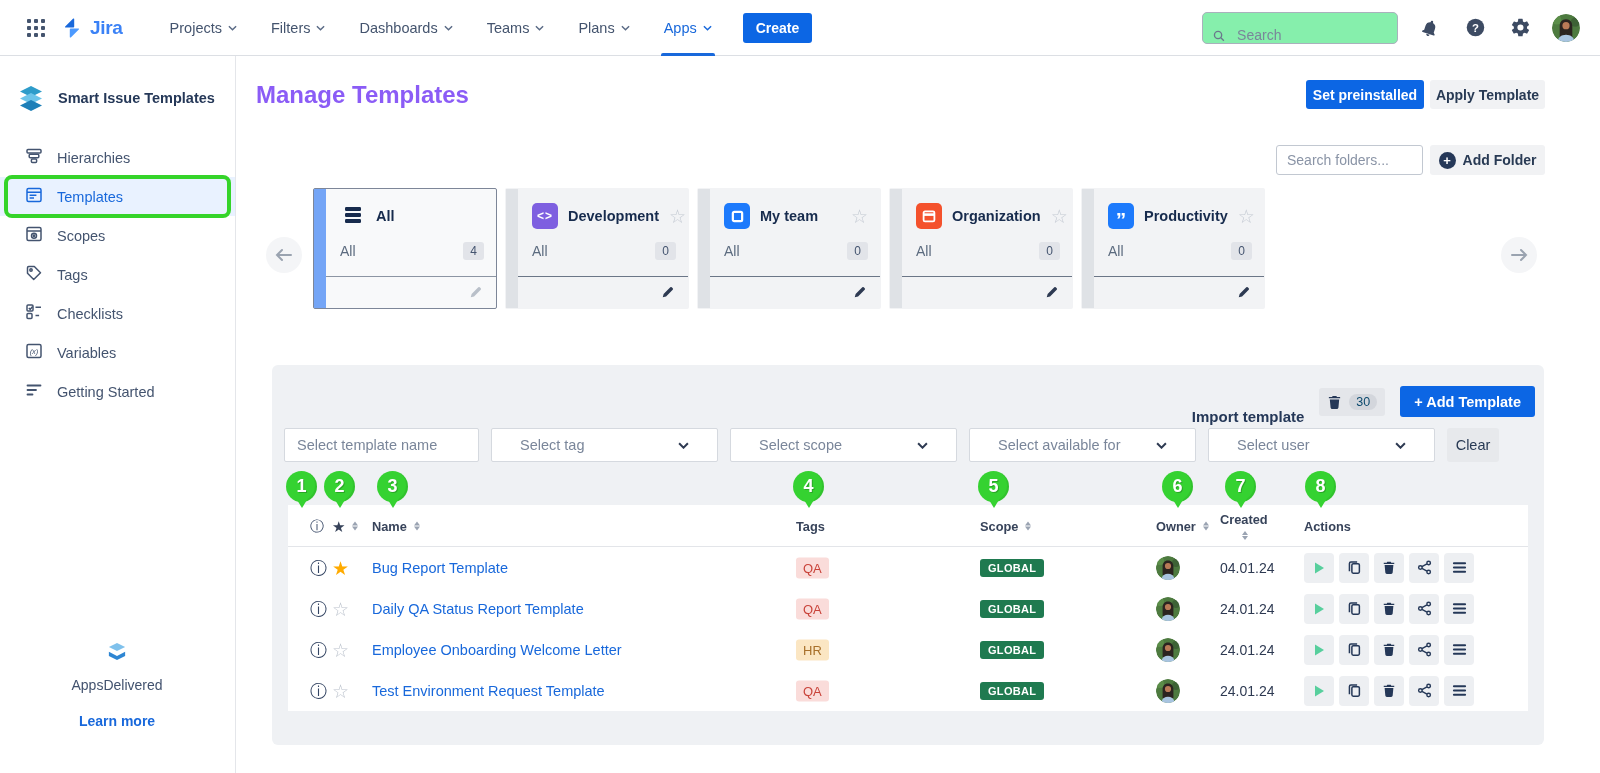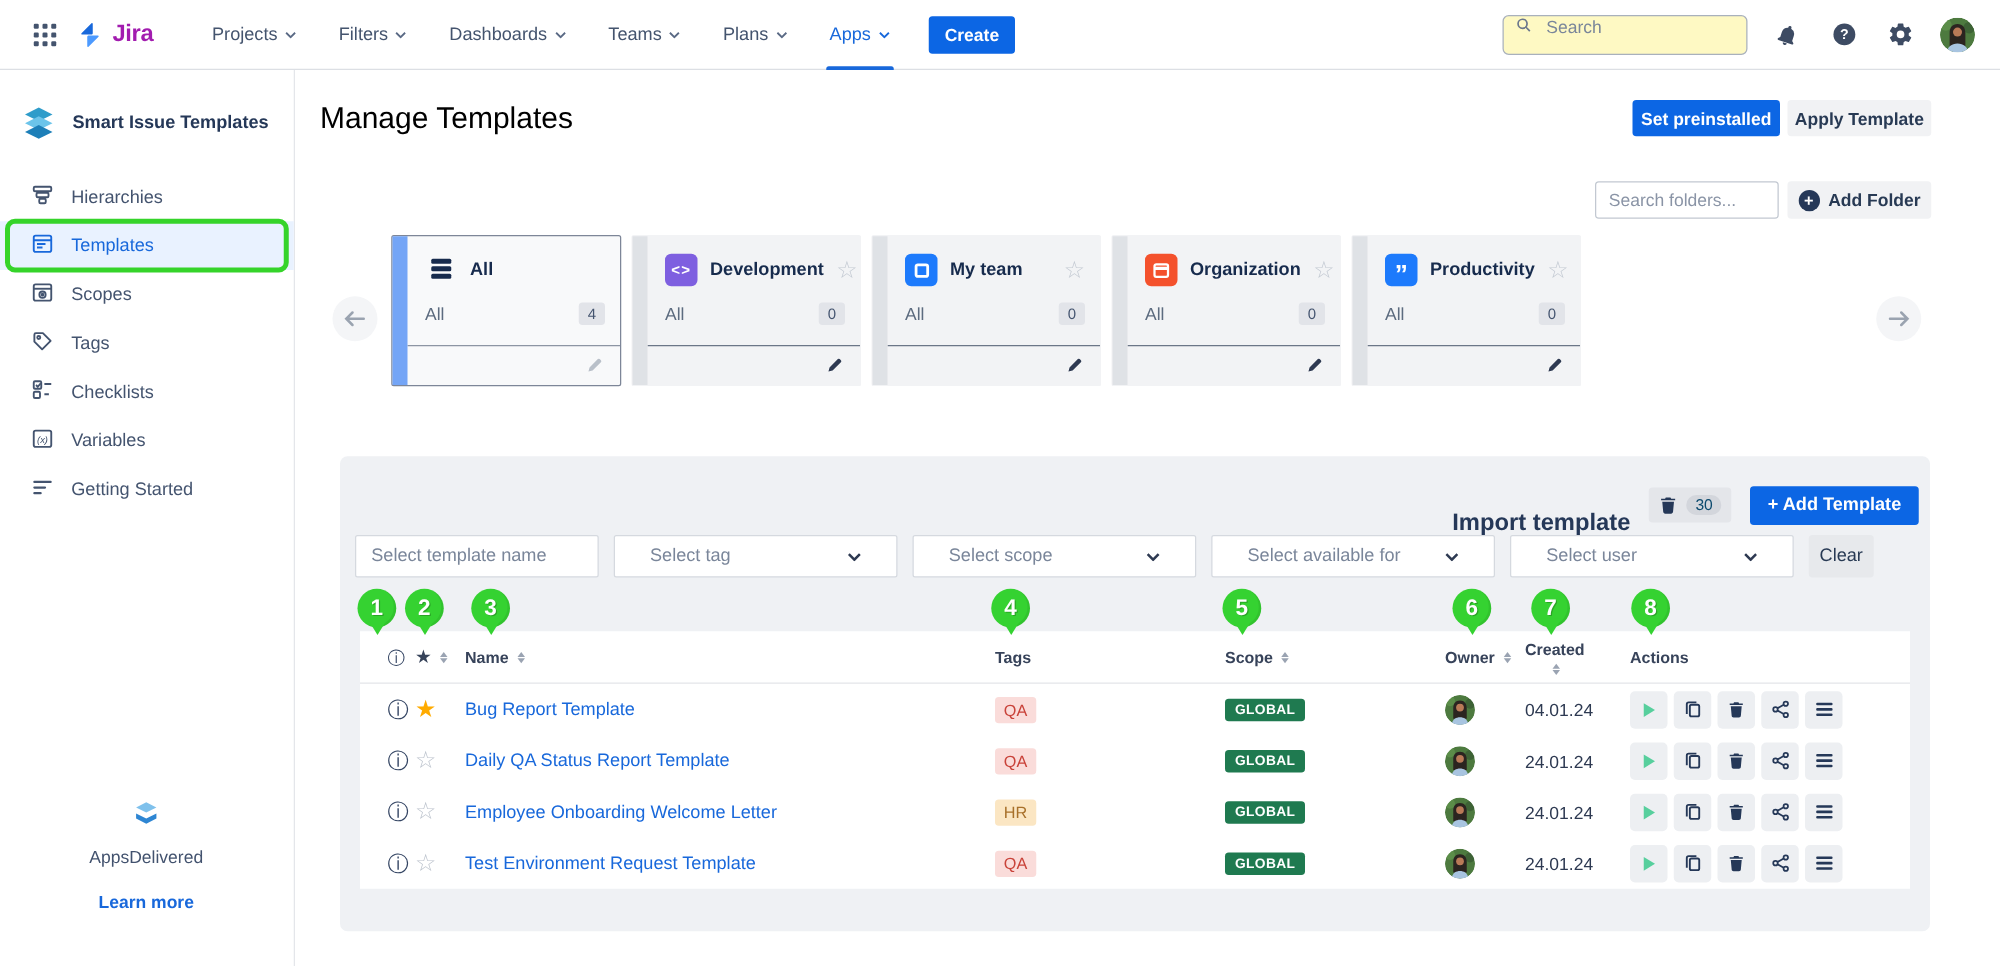--- a/index.html
+++ b/index.html
@@ -5,49 +5,49 @@
   * { margin:0; padding:0; box-sizing:border-box; }
   html,body { background:#fff; }
   body { font-family:"Liberation Sans", sans-serif; color:#172B4D; }
   #app { position:relative; width:1600px; height:773px; background:#fff; overflow:hidden; }
 
   
   .topnav { position:absolute; left:0; top:0; width:1600px; height:56px; background:#fff;
             border-bottom:1px solid #DCDFE4; display:flex; align-items:center; padding:0 20px; z-index:50; }
   .appswitcher { width:32px; height:32px; display:flex; align-items:center; justify-content:center; border-radius:4px; cursor:pointer; }
   .logo { display:flex; align-items:center; gap:6px; margin-left:8px; }
-  .logo-text { font-size:19px; font-weight:bold; color:#a21caf; letter-spacing:-.3px; }
+  .logo-text { font-size:19px; font-weight:bold; color:#3b82f6; letter-spacing:-.3px; }
   .primary-nav { display:flex; align-items:center; margin-left:30px; height:56px; }
   .nav-item { display:flex; align-items:center; gap:6px; height:56px; padding:0 17px; font-size:14.5px; color:#44546E; cursor:pointer; position:relative; }
   .nav-item.active { color:#1868DB; }
   .nav-item.active::after { content:""; position:absolute; left:14px; right:14px; bottom:0; height:3px; background:#1868DB; border-radius:2px 2px 0 0; }
   .create-btn { margin-left:14px; background:#0C66E4; color:#fff; font-size:14px; font-weight:bold; border:none;
                 border-radius:3px; padding:7px 13px; cursor:pointer; }
   .topnav-right { margin-left:auto; display:flex; align-items:center; gap:19px; }
-  .search-box { display:flex; align-items:flex-start; gap:12px; width:196px; height:32px; border:1px solid #A9B1BC; border-radius:5px; padding:0 10px; background:#fef9c3; }
+  .search-box { display:flex; align-items:flex-end; gap:12px; width:196px; height:32px; border:1px solid #A9B1BC; border-radius:5px; padding:0 10px; background:#86efac; }
   .search-box input { border:none; outline:none; width:100%; font-size:14px; color:#44546E; font-family:inherit; background:transparent; }
   .search-box input::placeholder { color:#7A869A; }
   .icon-btn { width:26px; height:26px; display:flex; align-items:center; justify-content:center; cursor:pointer; }
   .avatar { border-radius:50%; overflow:hidden; display:block; cursor:pointer; }
 
   
   .sidebar { position:absolute; left:0; top:56px; width:236px; bottom:0; background:#fff; border-right:1px solid #E4E6EA; }
   .app-title-row { display:flex; align-items:center; gap:11px; padding:26px 16px 24px 15px; }
   .app-title { font-size:14.5px; font-weight:bold; color:#253858; }
   .side-item { display:flex; align-items:center; gap:13px; height:39px; padding-left:24px; font-size:14.5px; color:#44546F; cursor:pointer; position:relative; }
   .side-item .side-label { white-space:nowrap; }
   .side-item.active { background:#E9F2FF; color:#1868DB; }
   .side-item.active::after { content:""; position:absolute; left:4px; right:4px; top:-2px; bottom:-2px;
                              border:4px solid #35D42A; border-radius:8px; pointer-events:none; }
   .side-footer { position:absolute; left:0; right:1px; bottom:44px; text-align:center; }
   .side-footer .brand { font-size:14px; color:#42526E; margin-top:9px; }
   .side-footer .learn { font-size:14px; font-weight:bold; color:#1868DB; margin-top:20px; cursor:pointer; }
 
   
-  .page-title { position:absolute; left:256px; top:81px; font-size:24px; font-weight:normal; color:#000000; }
+  .page-title { position:absolute; left:256px; top:81px; font-size:24px; font-weight:bold; color:#8b5cf6; }
   .btn { display:inline-flex; align-items:center; justify-content:center; gap:7px; border:none; border-radius:3px;
          font-family:inherit; font-size:14px; font-weight:bold; cursor:pointer; }
   .btn-primary { background:#0C66E4; color:#fff; }
   .btn-subtle { background:#F1F2F4; color:#283A54; }
   #btn-set-preinstalled { position:absolute; left:1306px; top:80px; width:118px; height:29px; }
   #btn-apply-template  { position:absolute; left:1430px; top:80px; width:115px; height:29px; }
   #search-folders { position:absolute; left:1276px; top:145px; width:147px; height:30px; border:1px solid #C2C8D1; border-radius:3px;
                     padding:0 10px; font-size:14px; color:#44546E; font-family:inherit; outline:none; }
   #search-folders::placeholder { color:#8A94A6; }
   #btn-add-folder { position:absolute; left:1430px; top:145px; width:115px; height:30px; }
@@ -73,21 +73,21 @@
   .fc-sub-label { font-size:14px; color:#5C6B7F; }
   .fc-count { margin-left:auto; min-width:21px; height:18px; padding:0 5px; background:#E2E4E9; border-radius:3px;
               display:flex; align-items:center; justify-content:center; font-size:12px; color:#44546F; }
   .fc-divider { margin:16px 0 0 12px; border-top:1px solid #6B7687; }
   .folder-card.selected .fc-divider { border-top-color:#8C95A3; }
   .fc-footer { height:29px; display:flex; align-items:center; justify-content:flex-end; padding-right:13px; margin-left:12px; }
 
   
   .panel { position:absolute; left:272px; top:365px; width:1272px; height:380px; background:#EFF1F4; border-radius:6px; }
   .panel-toolbar { position:absolute; top:13px; right:9px; display:flex; align-items:center; gap:15px; }
-  .import-label { font-size:19px; font-weight:bold; color:#253858; cursor:pointer;margin-top:30px; }
+  .import-label { font-size:15px; font-weight:bold; color:#253858; cursor:pointer;margin-top:30px; }
   .trash-btn { height:28px; padding:0 8px; background:#E4E6EA; border:none; border-radius:3px; display:flex; align-items:center; gap:7px; cursor:pointer; }
   .trash-count { background:#D3D6DC; border-radius:8px; padding:1px 7px; font-size:12.5px; color:#0c4a6e; }
   #btn-add-template { height:31px; padding:0 14px; font-size:14.5px; }
   .filters { position:absolute; left:12px; top:63px; width:1248px; display:flex; gap:12px; }
   .f-input, .f-select { height:34px; background:#fff; border:1px solid #D5D9DF; border-radius:2px; font-size:14.5px; }
   .f-input { width:195px; padding:0 12px; color:#701a75; outline:none; font-family:inherit; }
   .f-input::placeholder, .f-select .ph { color:#7A869A; }
   .f-select { width:227px; display:flex; align-items:center; justify-content:space-between; padding:0 28px; cursor:pointer; }
   .clear-btn { width:52px; height:34px; font-size:14.5px; font-weight:normal; color:#283A54; background:#E7E9EC; border-radius:3px; }
 

